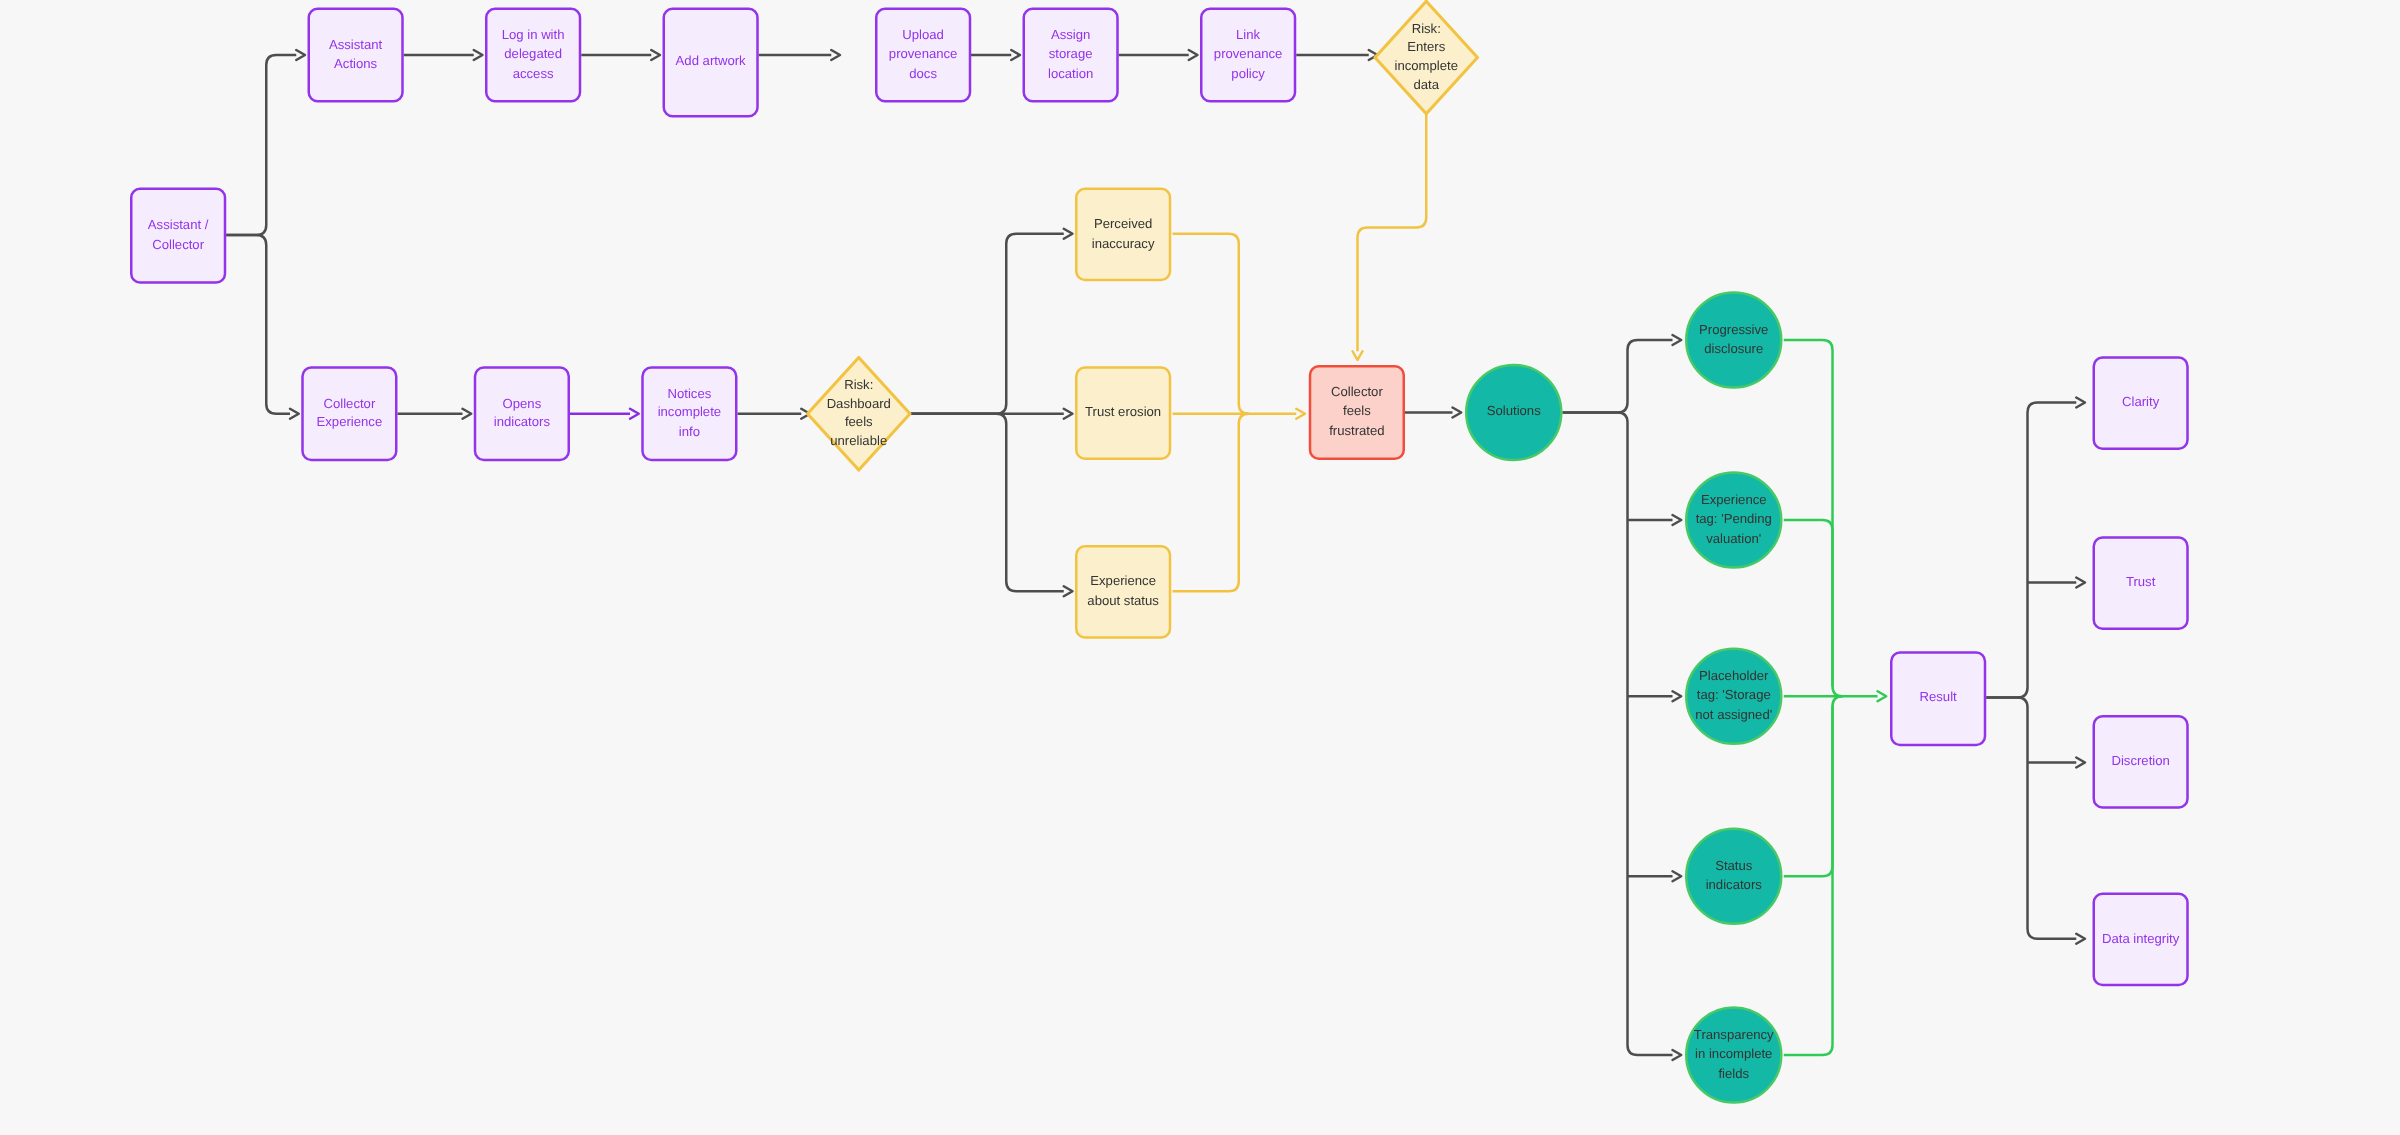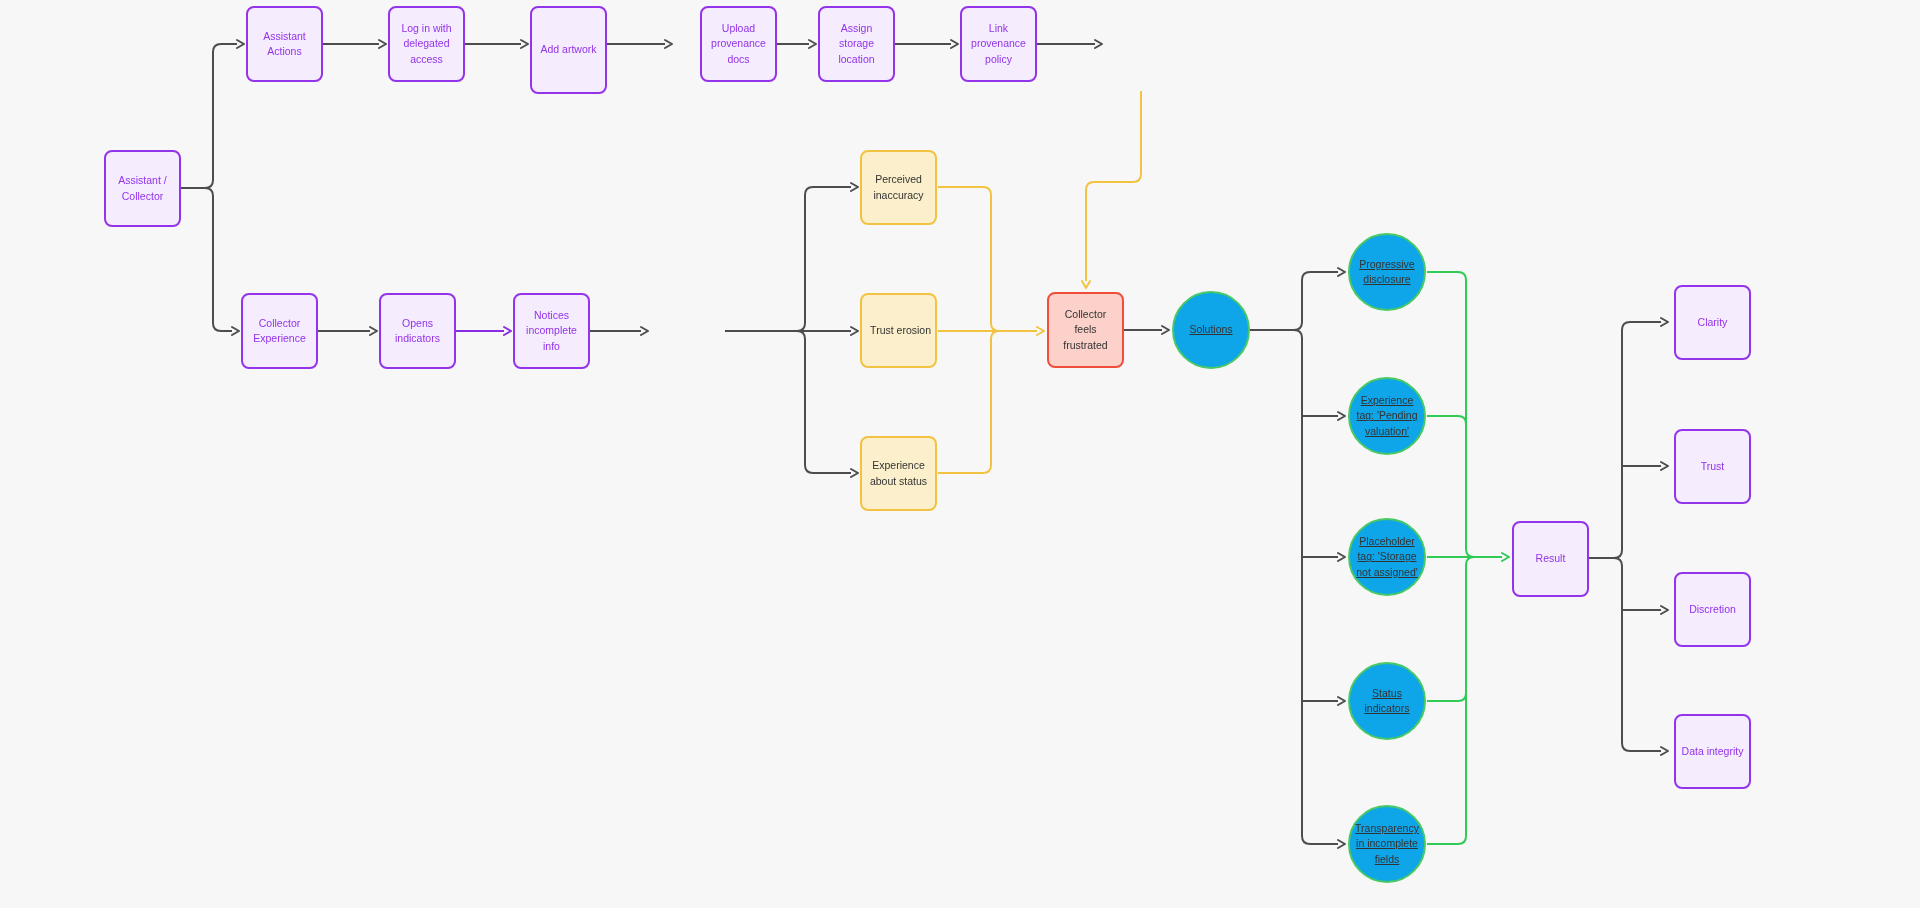--- a/index.html
+++ b/index.html
@@ -3,23 +3,23 @@
 <meta charset="utf-8">
 <style>
   html,body{margin:0;padding:0;background:#F7F7F8;}
   body{font-family:"Liberation Sans", sans-serif;}
   #canvas{position:relative;width:1920px;height:908px;background:#F7F7F8;overflow:hidden;}
   #edges{position:absolute;left:0;top:0;width:1920px;height:908px;}
   .node{position:absolute;box-sizing:border-box;display:flex;align-items:center;justify-content:center;
         text-align:center;font-size:10.5px;line-height:1.45;border-radius:8px;border:2px solid transparent;
         padding:4px;cursor:default;}
   .p{background:#F5ECFD;border-color:#9333EA;color:#9333EA;}
-  .y{background:#FBF0CB;border-color:#F2C342;color:#333333;justify-content:flex-end;}
+  .y{background:#FBF0CB;border-color:#F2C342;color:#333333;}
   .r{background:#FBD1C9;border-color:#F04E3A;color:#333333;justify-content:center;}
-  .g{background:#0ea5e9;border-color:#47C965;color:#333333;border-radius:50%;text-decoration:underline;}
+  .g{background:#14b8a6;border-color:#47C965;color:#333333;border-radius:50%;}
   .diamond{background:transparent;border:none;padding:0;}
   .diamond svg{position:absolute;left:0;top:0;}
   .diamond .dtext{position:relative;width:56px;font-size:10.5px;color:#333333;overflow-wrap:anywhere;}
   .circle-label{overflow-wrap:break-word;max-width:70px;}
 </style>
 </head>
 <body>
 
 <div id="canvas">
 
@@ -107,20 +107,32 @@
   <div class="node p" style="left:241px;top:293px;width:77px;height:76px">
     <span>Collector Experience</span>
     </div>
   <div class="node p" style="left:379px;top:293px;width:77px;height:76px">
     <span>Opens indicators</span>
     </div>
   <div class="node p" style="left:513px;top:293px;width:77px;height:76px">
     <span>Notices incomplete info</span>
     </div>
 
+  <div class="node diamond" style="left:1097px;top:-1px;width:88px;height:94px">
+    <svg width="88" height="94">
+      <polygon points="44,2 85,47 44,92 3,47" fill="#FBF0CB" stroke="#F2C342" stroke-width="2.5" stroke-linejoin="round"></polygon>
+    </svg>
+    <span class="dtext">Risk: Enters incomplete data</span>
+  </div>
+  <div class="node diamond" style="left:643px;top:284px;width:88px;height:94px">
+    <svg width="88" height="94">
+      <polygon points="44,2 85,47 44,92 3,47" fill="#FBF0CB" stroke="#F2C342" stroke-width="2.5" stroke-linejoin="round"></polygon>
+    </svg>
+    <span class="dtext">Risk: Dashboard feels unreliable</span>
+  </div>
 
   <div class="node y" style="left:860px;top:150px;width:77px;height:75px">
     <span>Perceived inaccuracy</span>
     </div>
   <div class="node y" style="left:860px;top:293px;width:77px;height:75px">
     <span>Trust erosion</span>
     </div>
   <div class="node y" style="left:860px;top:436px;width:77px;height:75px">
     <span>Experience about status</span>
     </div>

